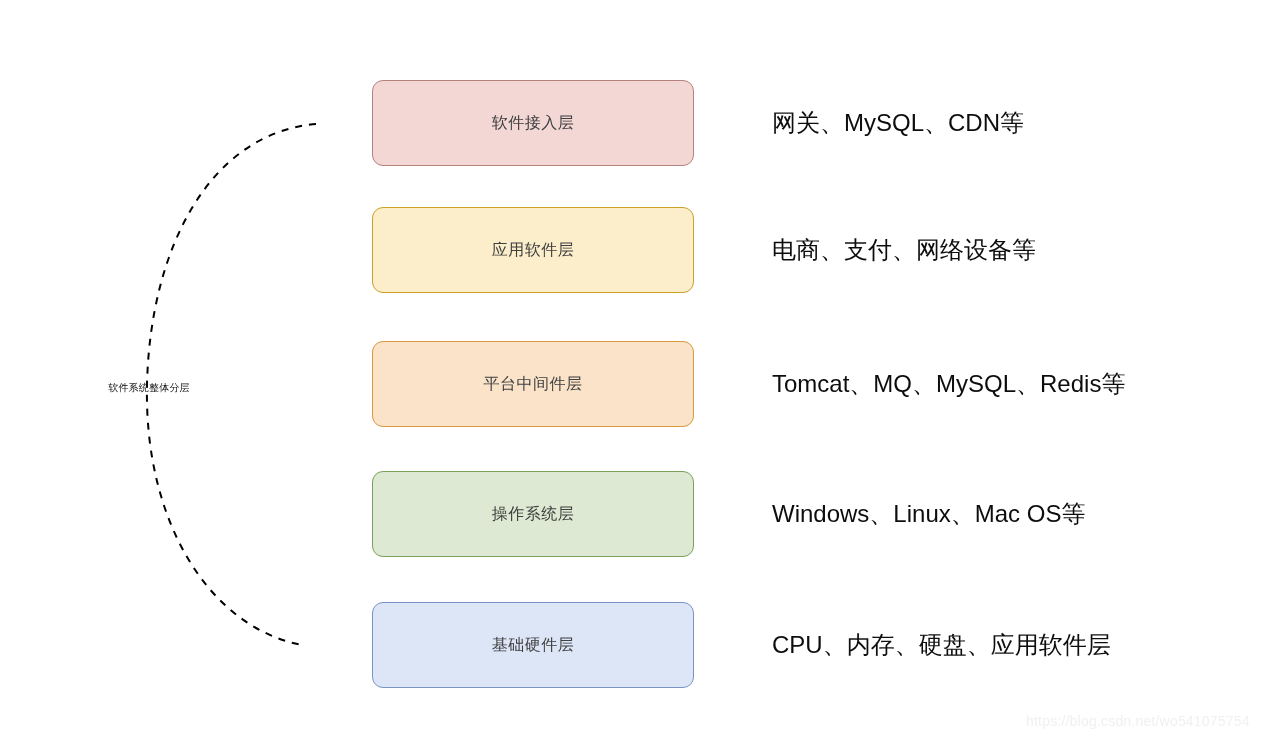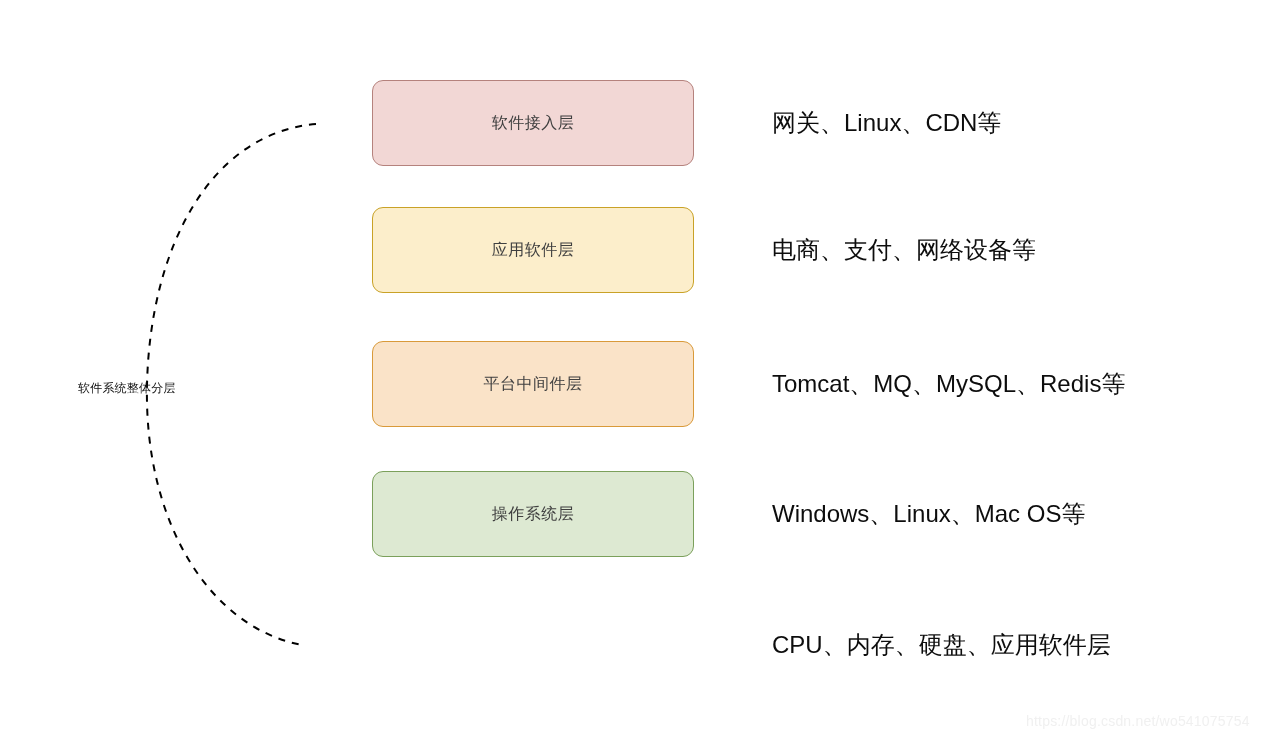--- a/index.html
+++ b/index.html
@@ -31,21 +31,22 @@
     height: 744px;
     pointer-events: none;
   }
 
   
   .group-label {
     position: absolute;
     left: 78px;
     top: 379px;
     width: 142px;
-    font-size: 12px;
+    text-align: center;
+    font-size: 10px;
     line-height: 18px;
     letter-spacing: 0.2px;
     color: #111111;
     white-space: nowrap;
   }
 
   
   .layer-row {
     position: absolute;
     left: 372px;
@@ -110,21 +111,21 @@
              C 210 133, 150 248, 147 385
              C 144 520, 208 627, 302 645" fill="none" stroke="#000000" stroke-width="2" stroke-linecap="butt" stroke-dasharray="7 7"></path>
   </svg>
 
   <div class="group-label">软件系统整体分层</div>
 
   <div class="layer-row" style="top:80px;">
     <div class="layer-box" id="box-0" style="background: rgb(242, 215, 213); border-color: rgb(181, 130, 125);">
       <span class="layer-box-label">软件接入层</span>
     </div>
-    <div class="layer-desc">网关、Linux、CDN等</div>
+    <div class="layer-desc">网关、MySQL、CDN等</div>
   </div>
 
   <div class="layer-row" style="top:207px;">
     <div class="layer-box" id="box-1" style="background: rgb(252, 238, 203); border-color: rgb(201, 162, 39);">
       <span class="layer-box-label">应用软件层</span>
     </div>
     <div class="layer-desc">电商、支付、网络设备等</div>
   </div>
 
   <div class="layer-row" style="top:471px;">
@@ -135,18 +136,21 @@
   </div>
 
   <div class="layer-row" style="top:341px;">
     <div class="layer-box" id="box-2" style="background: rgb(250, 227, 200); border-color: rgb(217, 154, 58);">
       <span class="layer-box-label">平台中间件层</span>
     </div>
     <div class="layer-desc">Tomcat、MQ、MySQL、Redis等</div>
   </div>
 
   <div class="layer-row" style="top:602px;">
+    <div class="layer-box" id="box-4" style="background: rgb(221, 230, 247); border-color: rgb(123, 147, 196);">
+      <span class="layer-box-label">基础硬件层</span>
+    </div>
     <div class="layer-desc">CPU、内存、硬盘、应用软件层</div>
   </div>
 
   <div class="watermark">https://blog.csdn.net/wo541075754</div>
 
 </div>
 
 </body></html>

